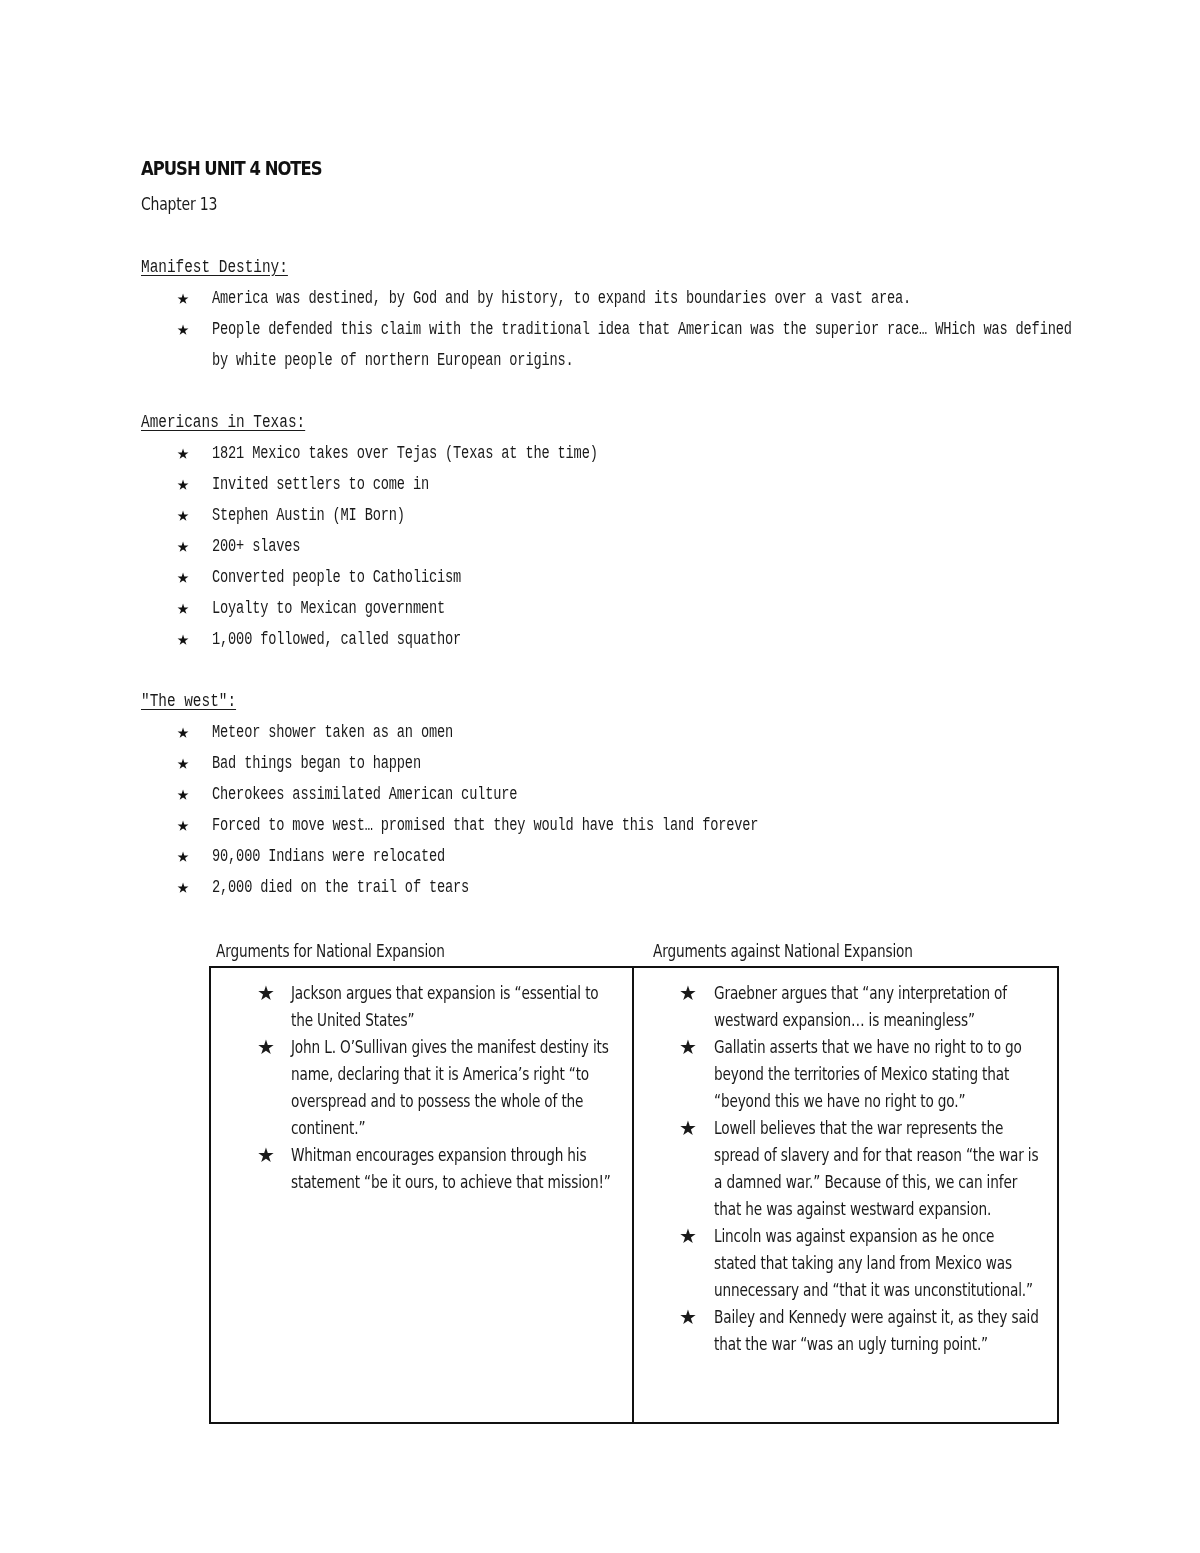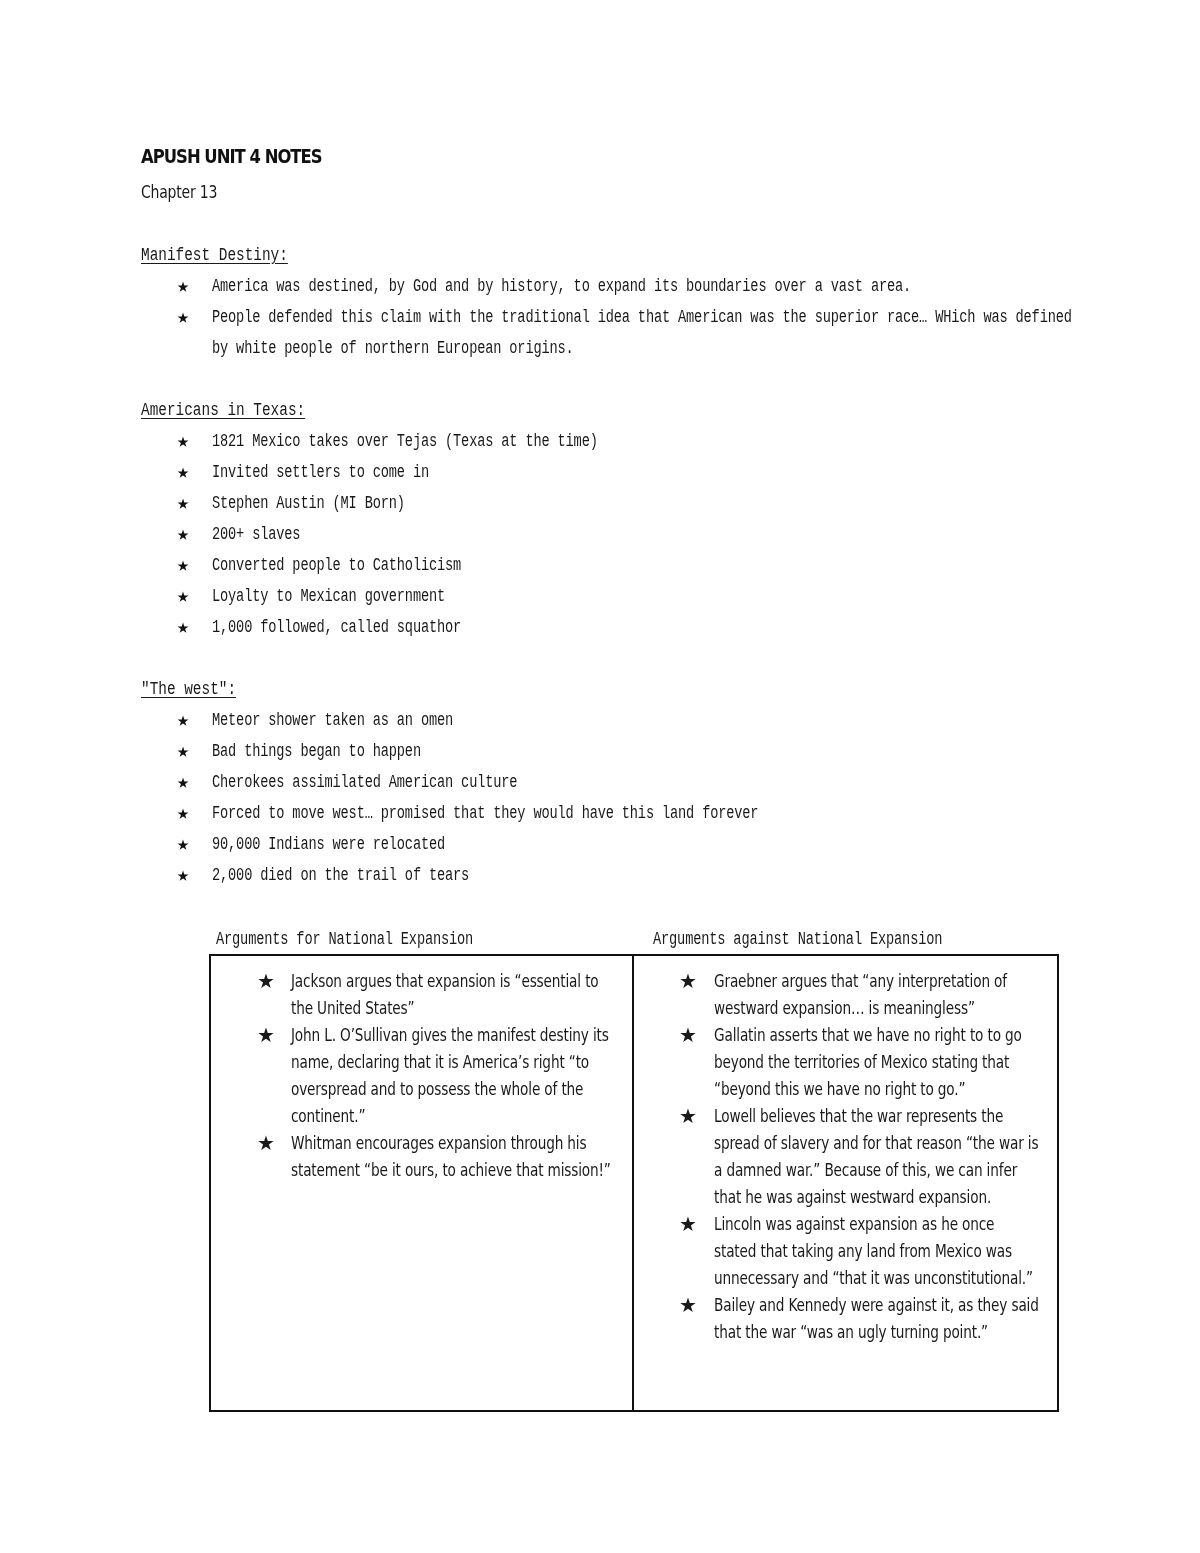--- a/index.html
+++ b/index.html
@@ -11,21 +11,21 @@
       width: 1200px;
       height: 1553px;
       position: relative;
       overflow: hidden;
       font-family: "DejaVu Sans", sans-serif;
       color: #1a1a1a;
     }
     .page {
       position: absolute;
       left: 0;
-      top: 0;
+      top: 12px;
       width: 1200px;
       height: 1463px;
     }
     .title {
       position: absolute;
       left: 141px;
       top: 144px;
       font-family: "DejaVu Sans", sans-serif;
       font-weight: bold;
       font-size: 20px;
@@ -92,21 +92,20 @@
     }
     .table-wrap {
       position: absolute;
       left: 209px;
       top: 924px;
       width: 850px;
     }
     .table-headers {
       position: relative;
       height: 30px;
-      font-family: Liberation Mono, monospace;
     }
     .th {
       position: absolute;
       top: 0;
       font-size: 17.5px;
       line-height: 30px;
       transform: scaleX(0.78);
       transform-origin: left top;
       white-space: nowrap;
       letter-spacing: -0.2px;

